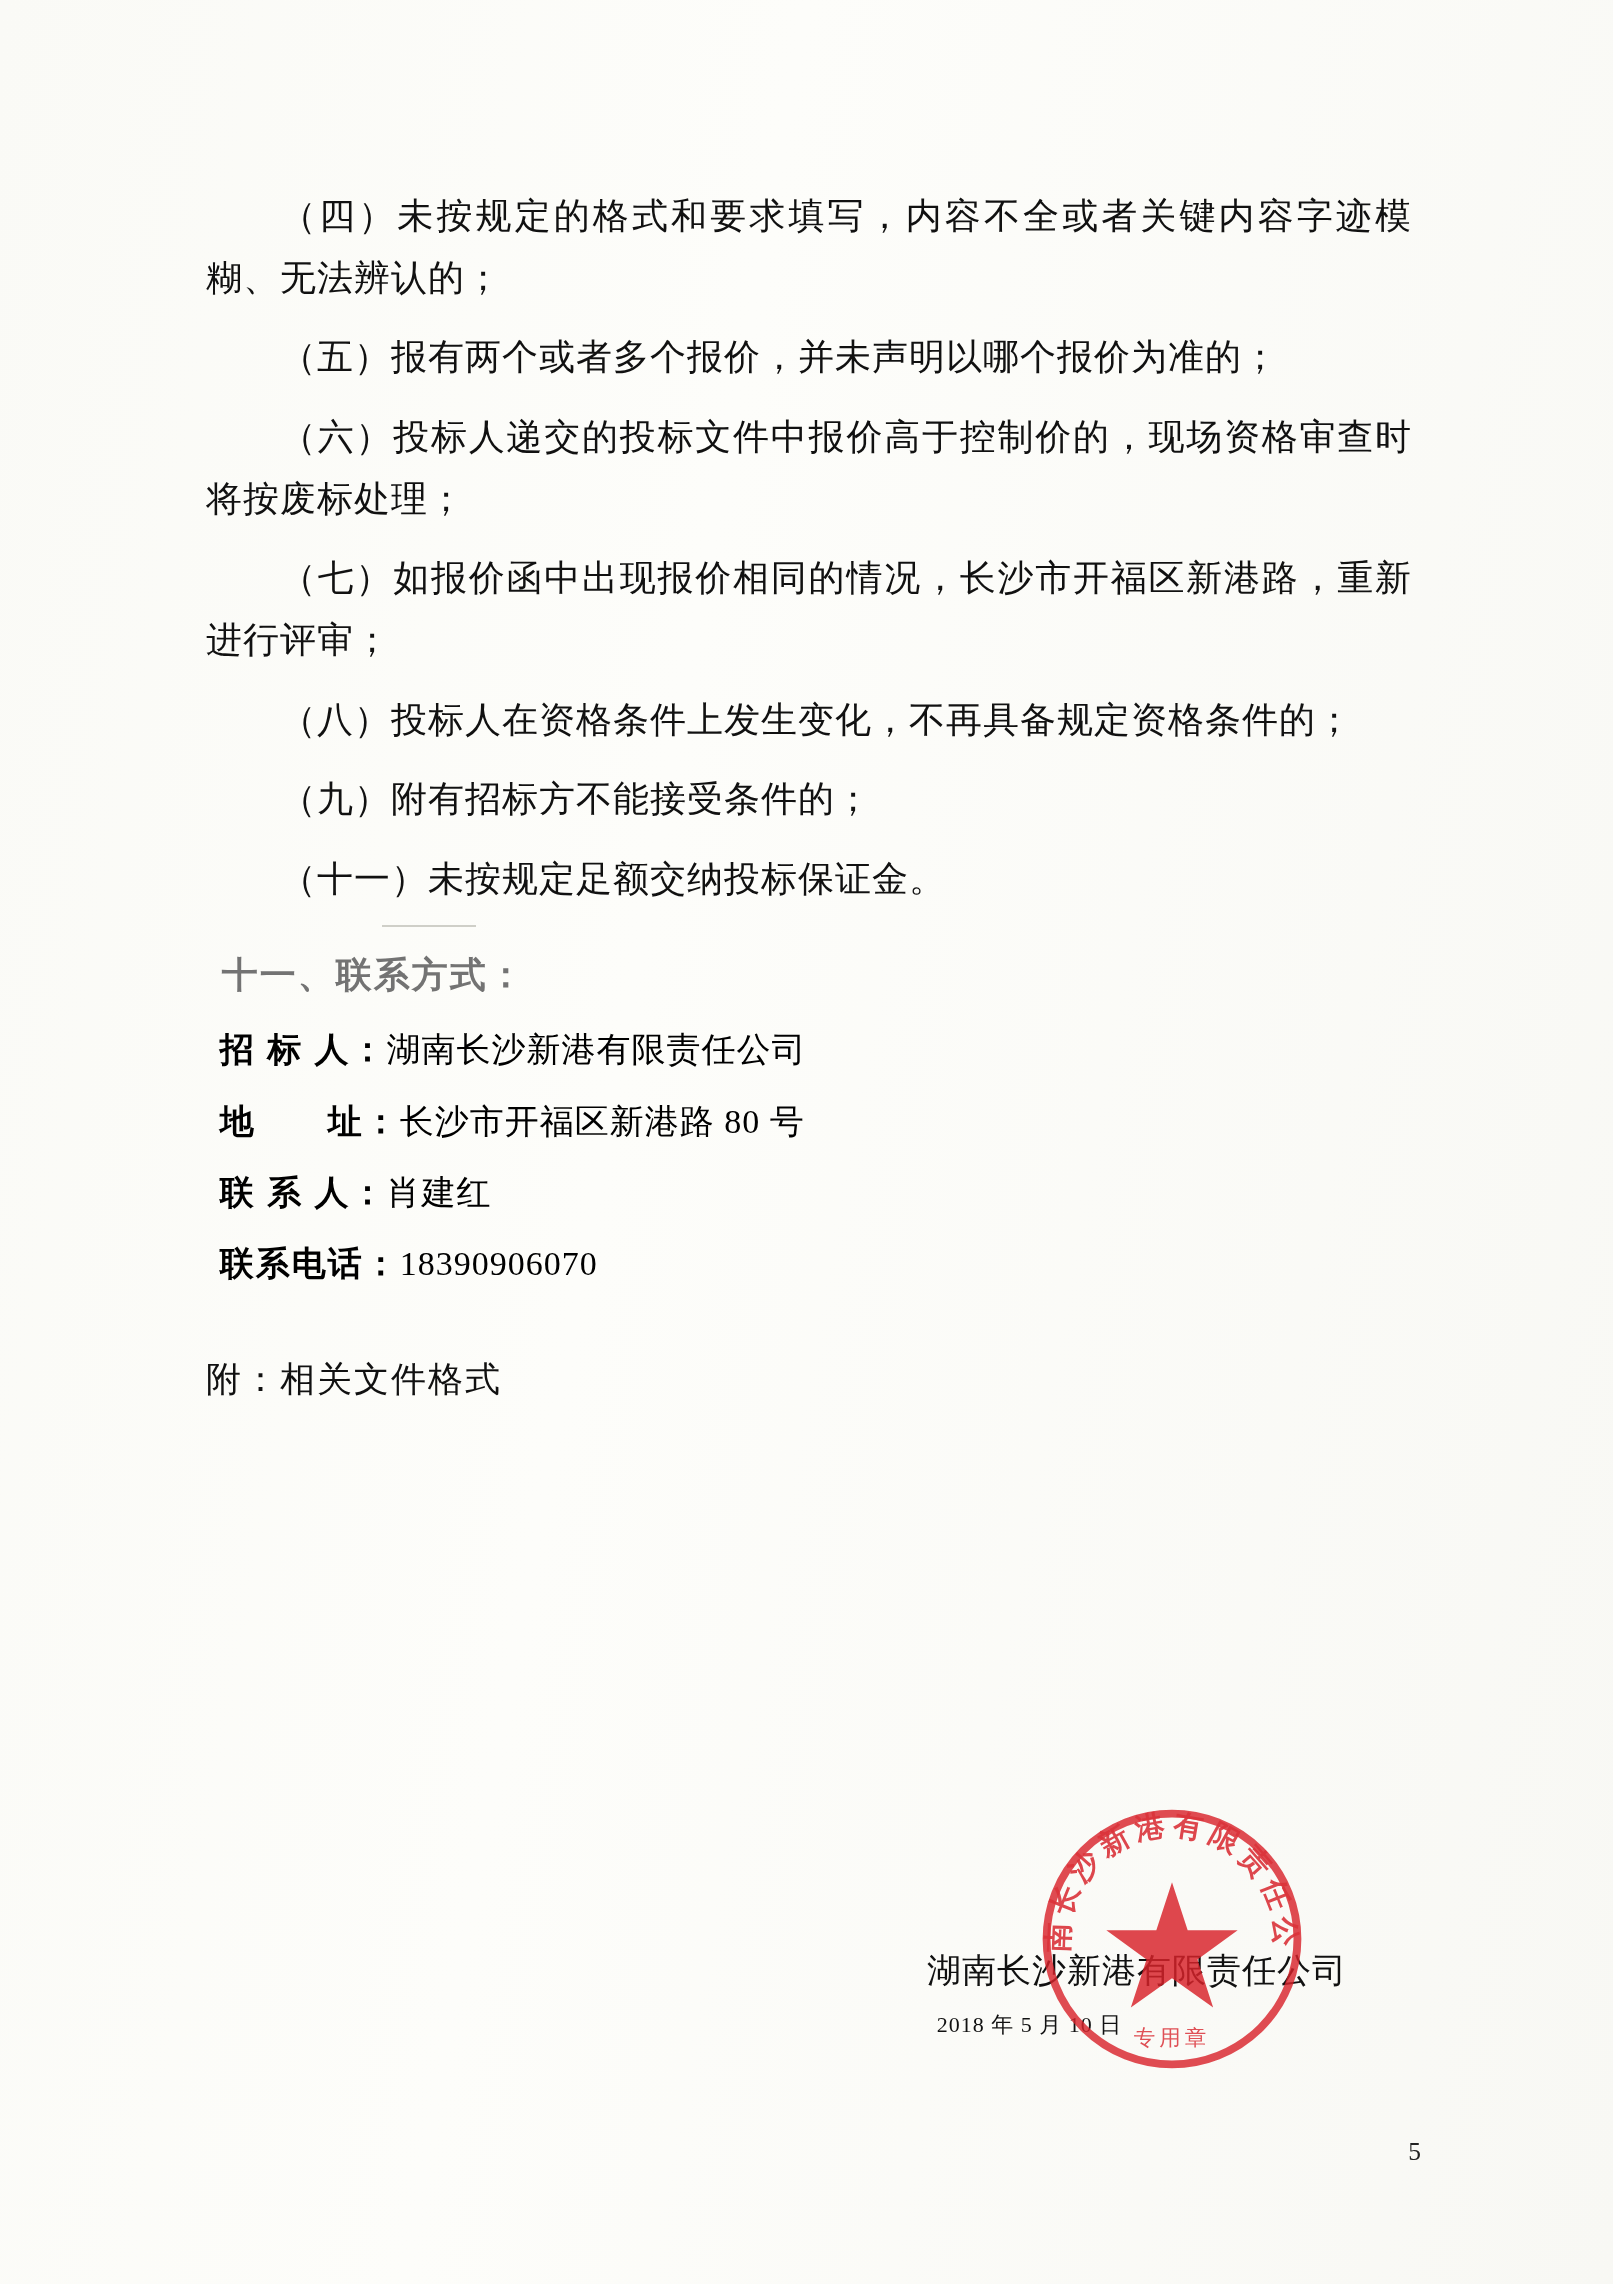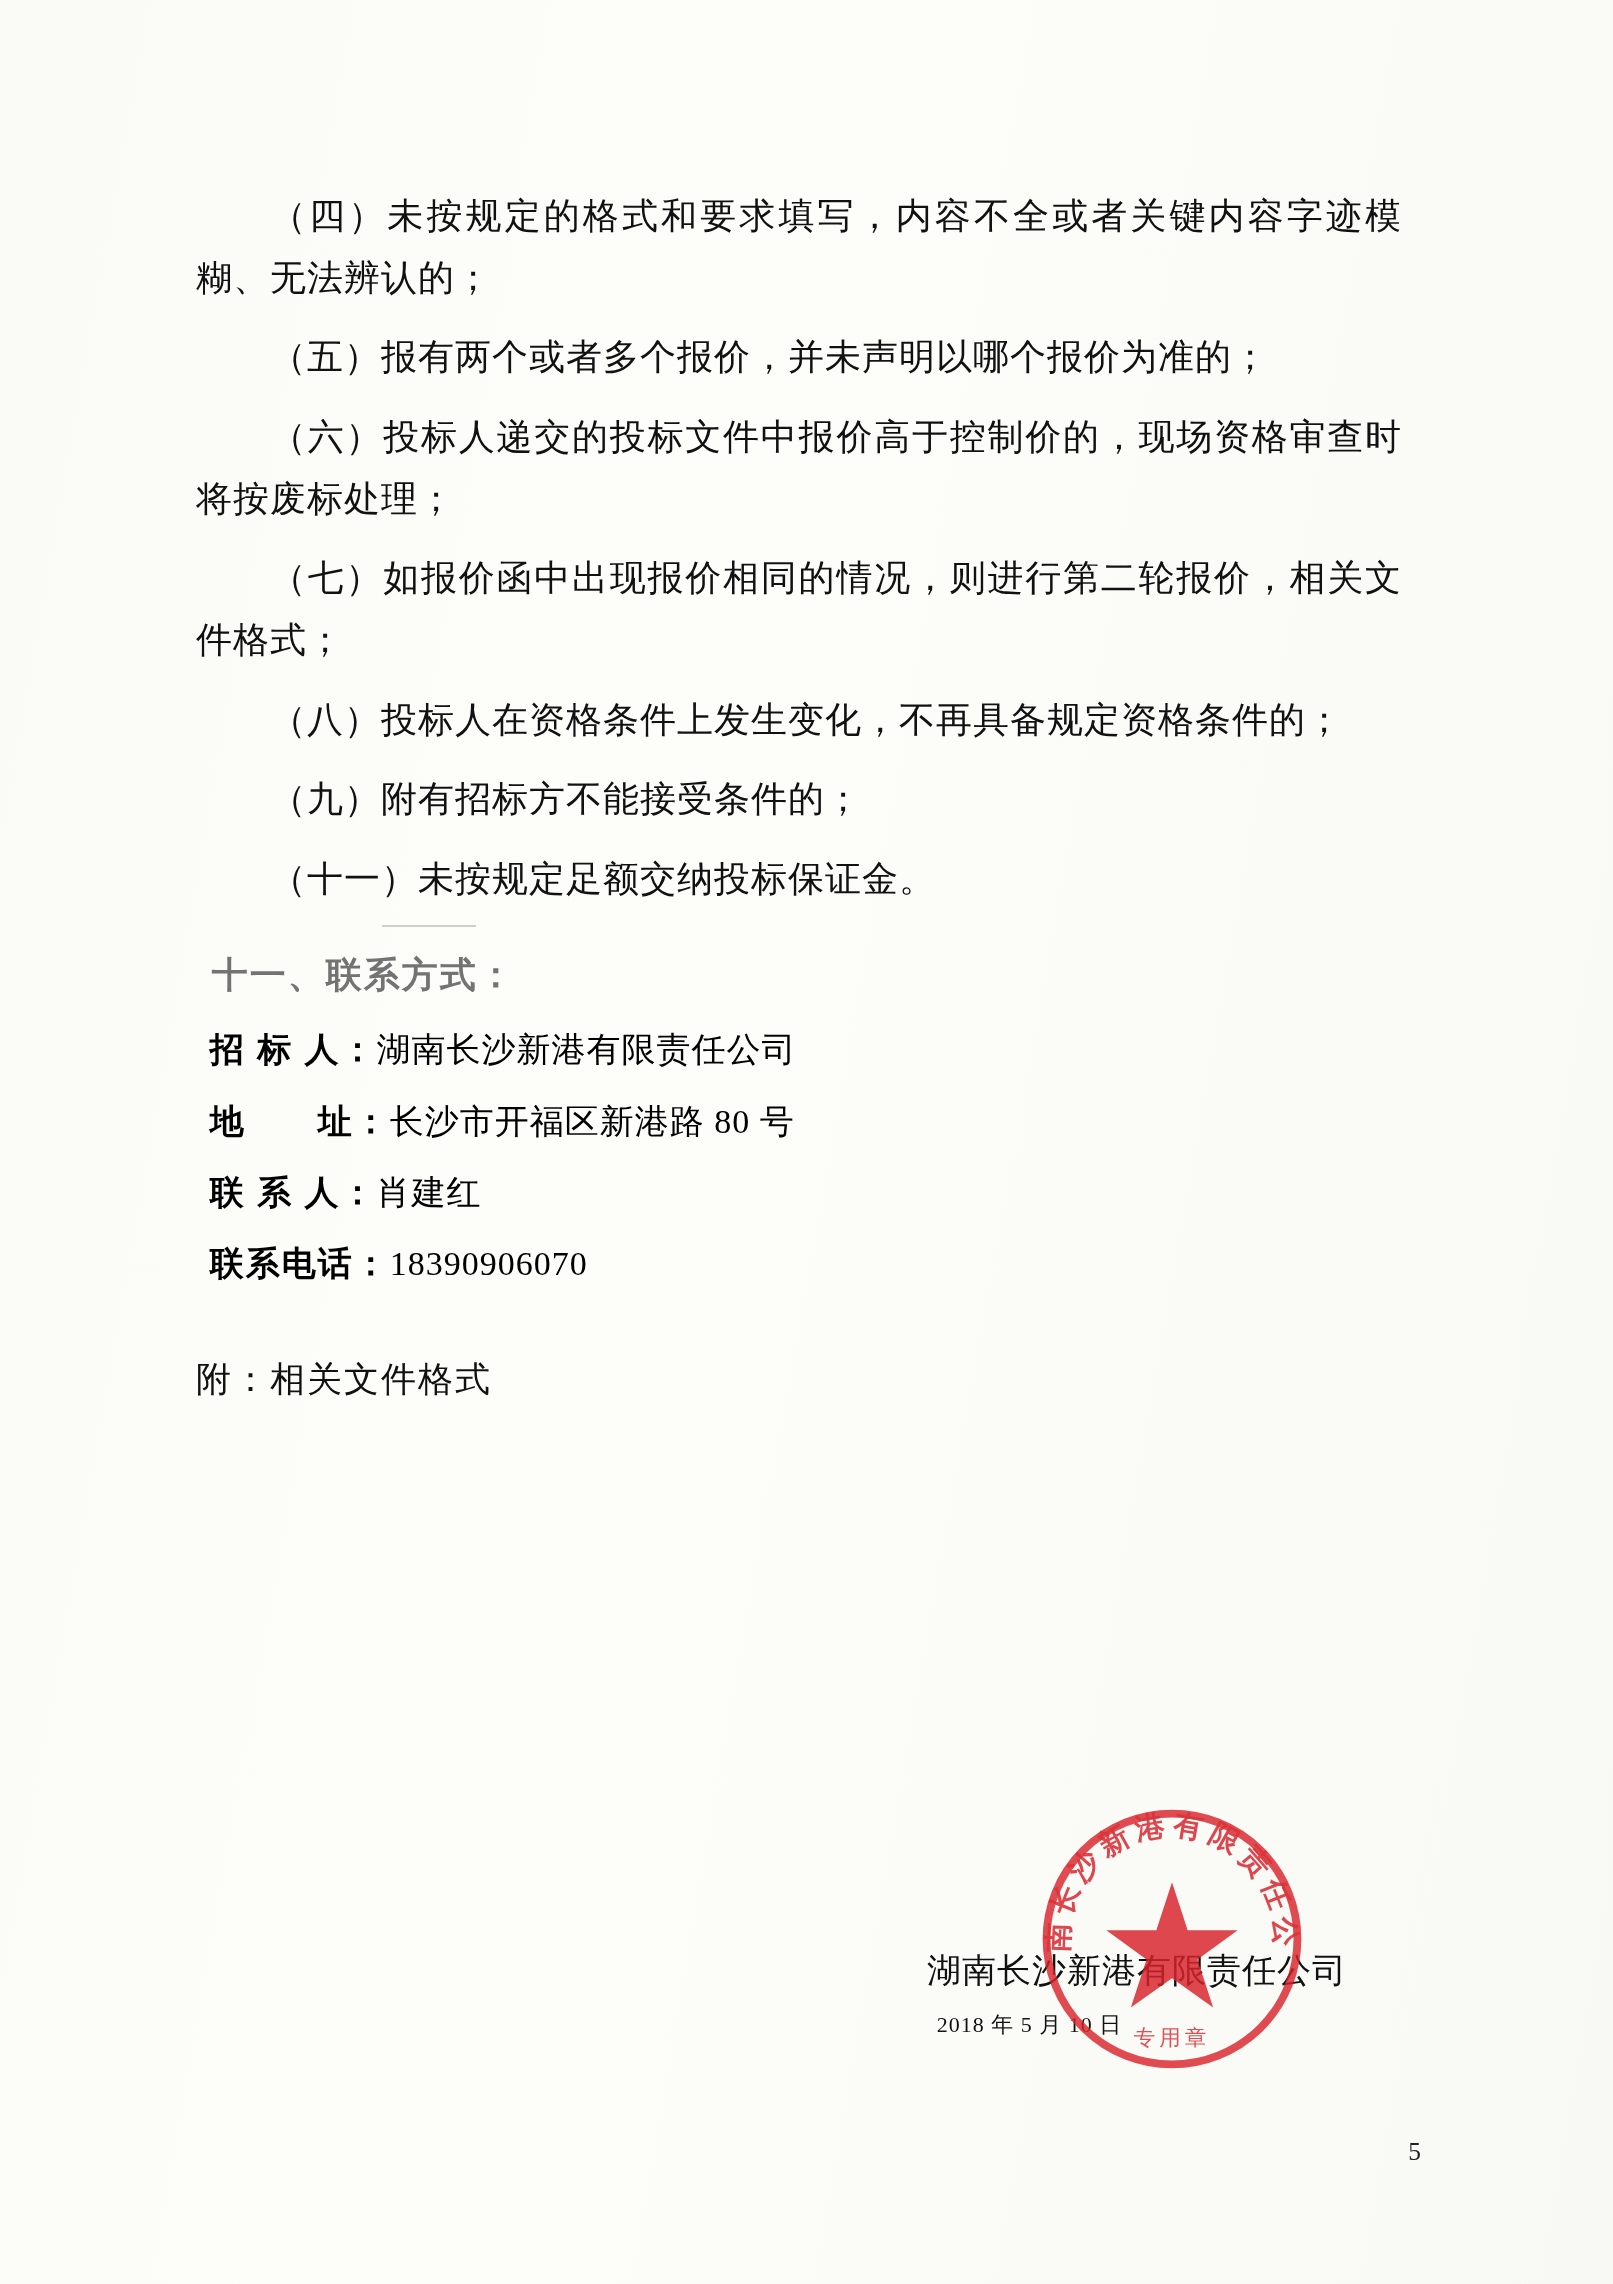--- a/index.html
+++ b/index.html
@@ -20,21 +20,21 @@
   }
   .paper-tint {
     position: absolute;
     inset: 0;
     background:
       linear-gradient(100deg, rgba(250,250,246,1) 0%, rgba(253,253,250,1) 40%, rgba(248,248,244,1) 100%);
     pointer-events: none;
   }
   .content {
     position: absolute;
-    left: 196px;
+    left: 206px;
     top: 186px;
     width: 1206px;
   }
   .para {
     font-size: 36px;
     line-height: 1.72;
     color: #111;
     margin: 0 0 17.6px 0;
     text-indent: 74px;
     letter-spacing: 1px;
@@ -129,21 +129,21 @@
 </head>
 <body>
 
 <div class="page">
   <div class="paper-tint"></div>
 
   <div class="content">
     <p class="para">（四）未按规定的格式和要求填写，内容不全或者关键内容字迹模糊、无法辨认的；</p>
     <p class="para">（五）报有两个或者多个报价，并未声明以哪个报价为准的；</p>
     <p class="para">（六）投标人递交的投标文件中报价高于控制价的，现场资格审查时将按废标处理；</p>
-    <p class="para">（七）如报价函中出现报价相同的情况，则进行第二轮报价，相关文件格式；</p>
+    <p class="para">（七）如报价函中出现报价相同的情况，长沙市开福区新港路，重新进行评审；</p>
     <p class="para">（八）投标人在资格条件上发生变化，不再具备规定资格条件的；</p>
     <p class="para">（九）附有招标方不能接受条件的；</p>
     <p class="para">（十一）未按规定足额交纳投标保证金。</p>
 
     <p class="section-title">十一、联系方式：</p>
 
     <p class="contact-line">
       <span class="lbl">招 标 人：</span><span>湖南长沙新港有限责任公司</span>
     </p>
     <p class="contact-line">

